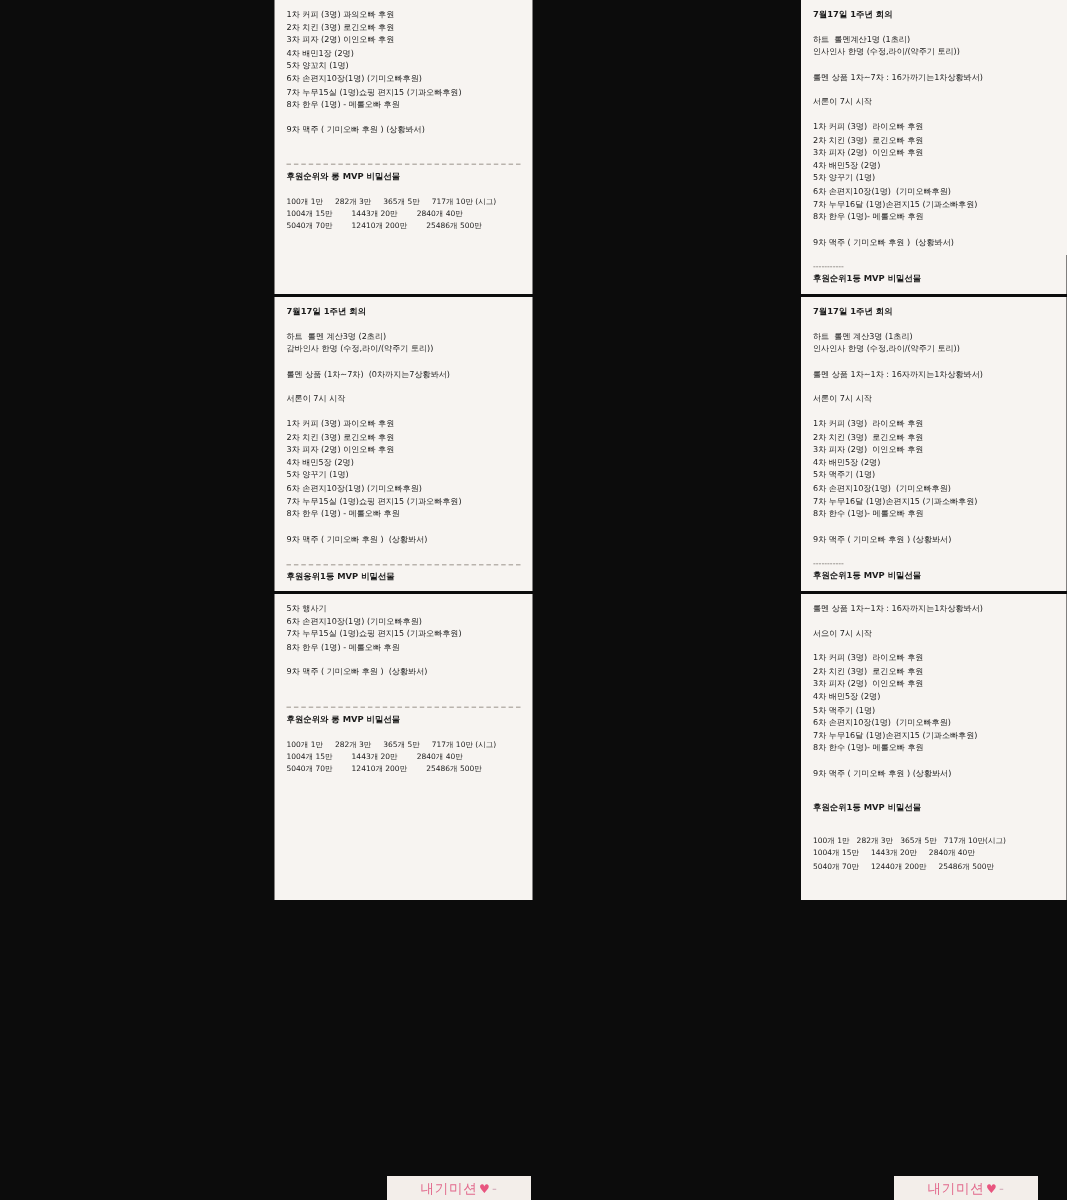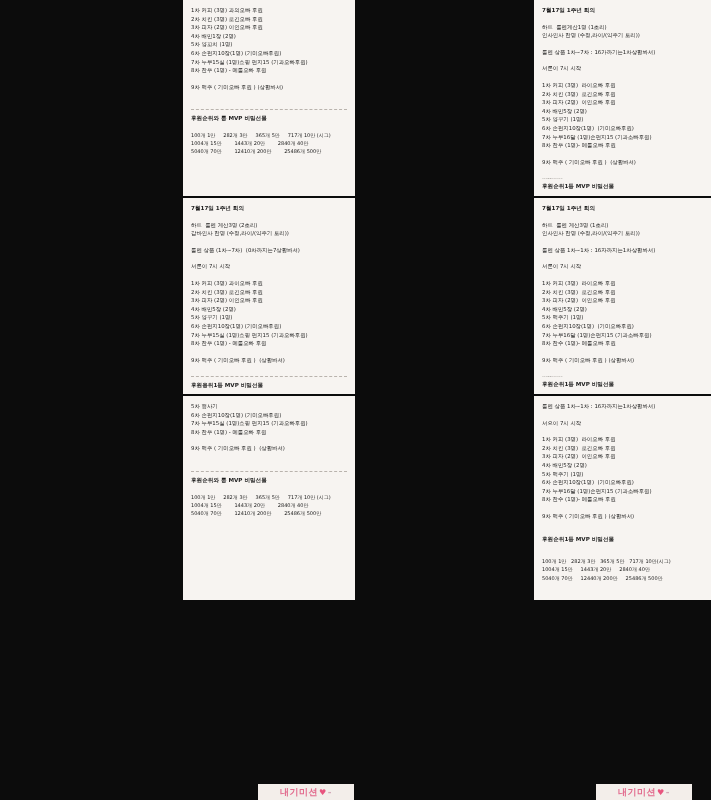--- a/index.html
+++ b/index.html
@@ -66,21 +66,21 @@
   .wm {
     position: absolute;
     background: #f3eeea;
     display: flex;
     align-items: center;
     justify-content: center;
     overflow: hidden;
   }
   .wm span {
     font-size: 9px;
-    font-weight: bold;
+    font-weight: normal;
     color: #e26a8d;
     letter-spacing: 0.5px;
     white-space: nowrap;
   }
   .wm .heart { color: #e8557f; font-size: 8px; margin: 0 1px; }
   .wm .dash { color: #d2aab8; }
 </style>
 </head>
 <body>
 

